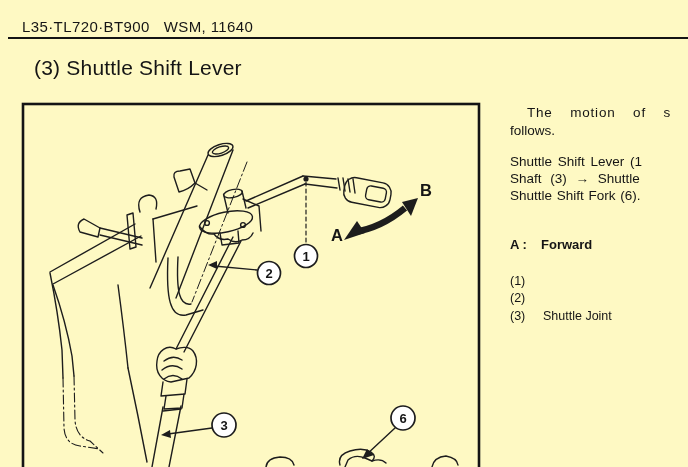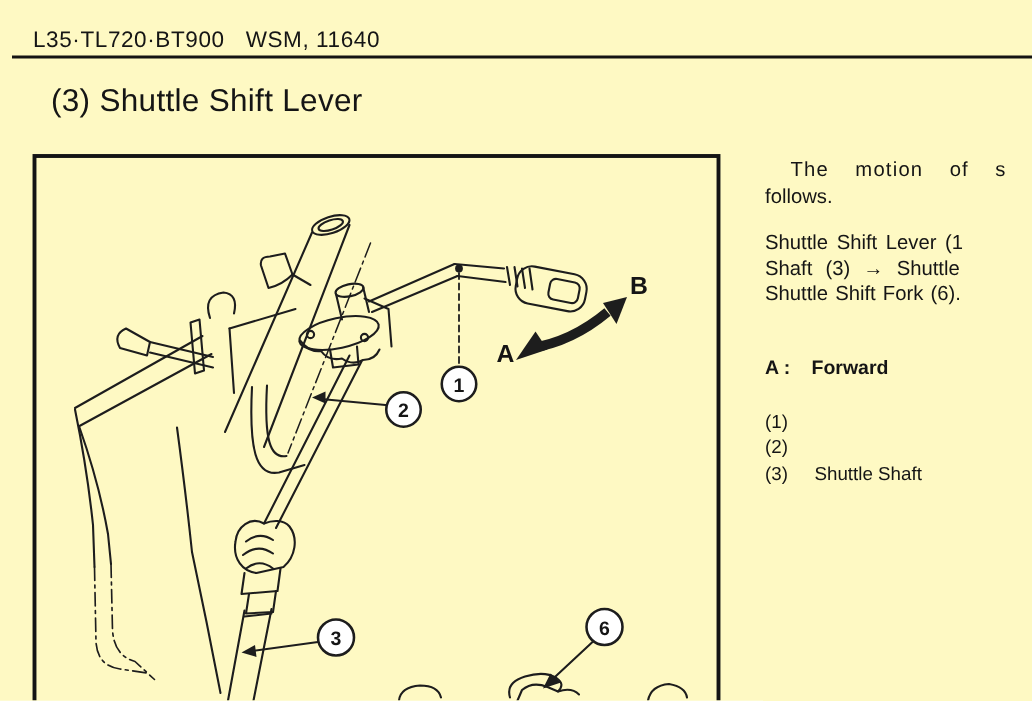--- a/index.html
+++ b/index.html
@@ -200,18 +200,18 @@
     </div>
     <div class="legend">
       <div class="legend-row">
         <span class="num">(1)</span>
       </div>
       <div class="legend-row">
         <span class="num">(2)</span>
       </div>
       <div class="legend-row">
         <span class="num">(3)</span>
-        <span>Shuttle Shaft</span>
+        <span>Shuttle Joint</span>
       </div>
     </div>
   </div>
 
 </div>
 
 </body></html>

